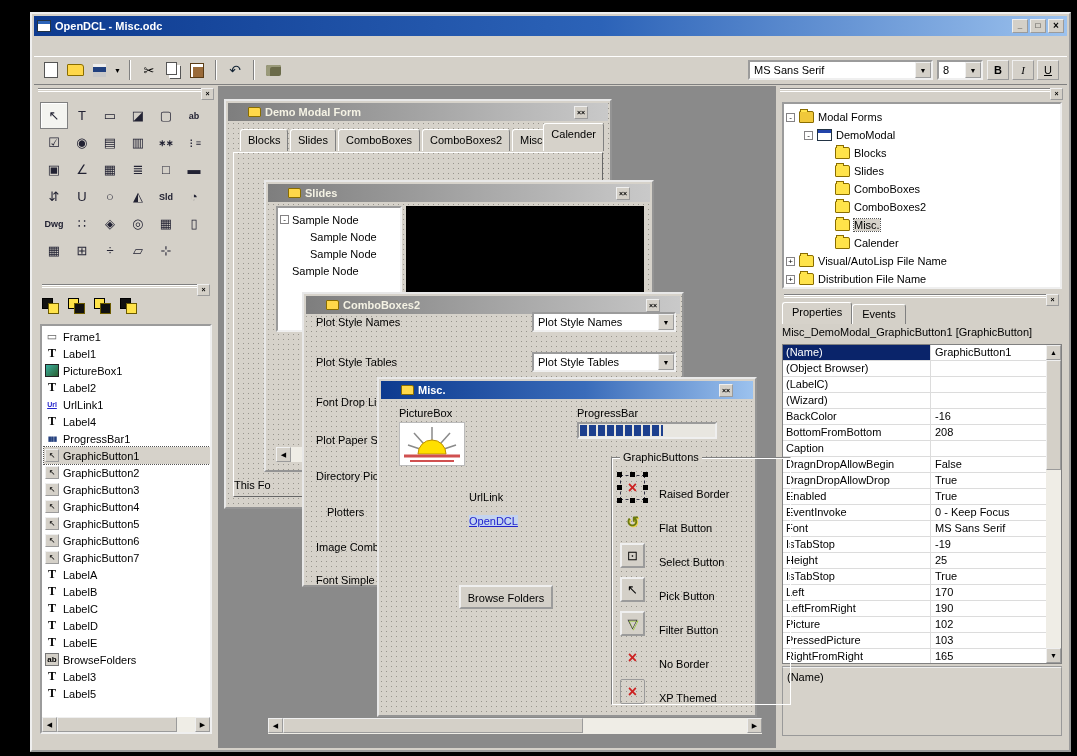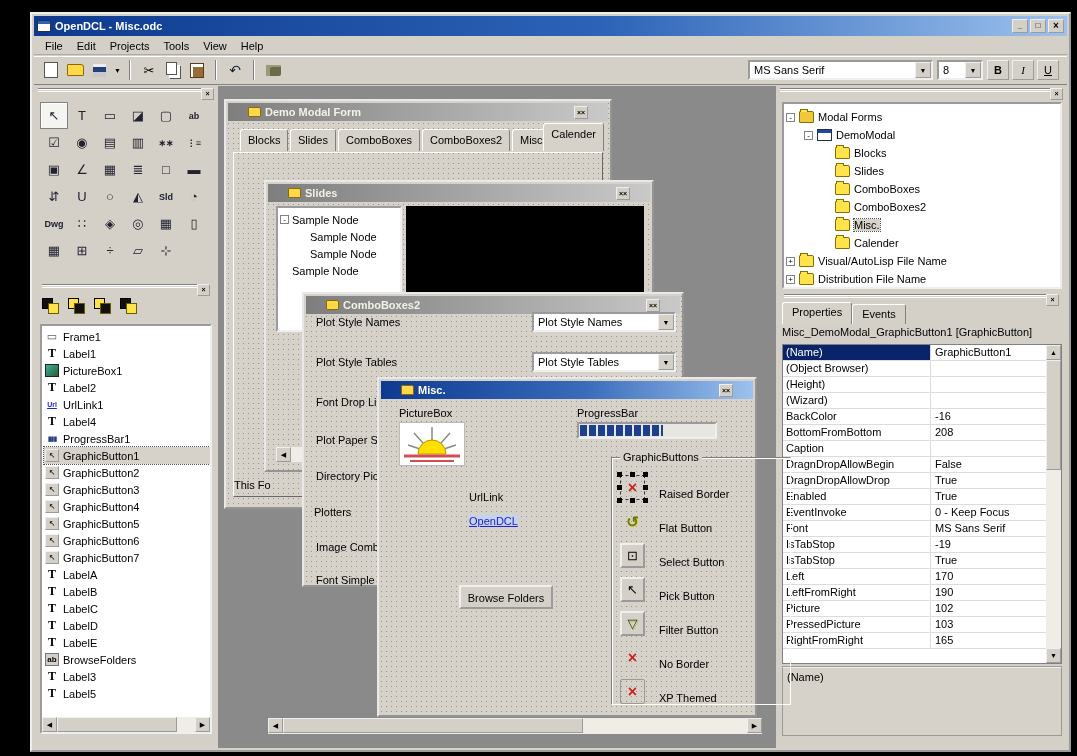--- a/index.html
+++ b/index.html
@@ -190,29 +190,20 @@
   <div class="titlebar">
     <span class="appicon"></span>
     <span>OpenDCL - Misc.odc</span>
     <span class="tb-btns">
       <span class="wbtn min"></span>
       <span class="wbtn max"></span>
       <span class="wbtn cls"></span>
     </span>
   </div>
 
-  <div class="menubar">
-
-  <span class="menu-item">File</span>
-      <span class="menu-item">Edit</span>
-      <span class="menu-item">Projects</span>
-      <span class="menu-item">Tools</span>
-      <span class="menu-item">View</span>
-      <span class="menu-item">Help</span>
-    </div>
 
   <div class="toolbar">
     <span style="display:flex;gap:2px;">
 
     <span class="tbi new-icon"></span>
         <span class="tbi open-icon"></span>
         <span class="tbi save-icon"></span>
       </span>
     <span class="ddcaret">▼</span>
     <span class="tsep"></span>
@@ -622,21 +613,21 @@
           <span class="cf-label" style="left: 12px; top: 140px;">Plot Paper S</span>
 
         </div>
 
         <div>
           <span class="cf-label" style="left: 12px; top: 176px;">Directory Pic</span>
 
         </div>
 
         <div>
-          <span class="cf-label" style="left: 10px; top: 212px;">Plotters</span>
+          <span class="cf-label" style="left: 23px; top: 212px;">Plotters</span>
 
         </div>
 
         <div>
           <span class="cf-label" style="left: 12px; top: 247px;">Image Comb</span>
 
         </div>
 
         <div>
           <span class="cf-label" style="left: 12px; top: 280px;">Font Simple</span>
@@ -805,21 +796,21 @@
             <span class="pname sel">(Name)</span>
             <span class="pval">GraphicButton1</span>
           </div>
 
           <div class="prow">
             <span class="pname">(Object Browser)</span>
             <span class="pval"></span>
           </div>
 
           <div class="prow">
-            <span class="pname">(Height)</span>
+            <span class="pname">(LabelC)</span>
             <span class="pval"></span>
           </div>
 
           <div class="prow">
             <span class="pname">(Wizard)</span>
             <span class="pval"></span>
           </div>
 
           <div class="prow">
             <span class="pname">BackColor</span>
@@ -859,20 +850,24 @@
           <div class="prow">
             <span class="pname">Font</span>
             <span class="pval">MS Sans Serif</span>
           </div>
 
           <div class="prow">
             <span class="pname">IsTabStop</span>
             <span class="pval">-19</span>
           </div>
 
+          <div class="prow">
+            <span class="pname">Height</span>
+            <span class="pval">25</span>
+          </div>
 
           <div class="prow">
             <span class="pname">IsTabStop</span>
             <span class="pval">True</span>
           </div>
 
           <div class="prow">
             <span class="pname">Left</span>
             <span class="pval">170</span>
           </div>

